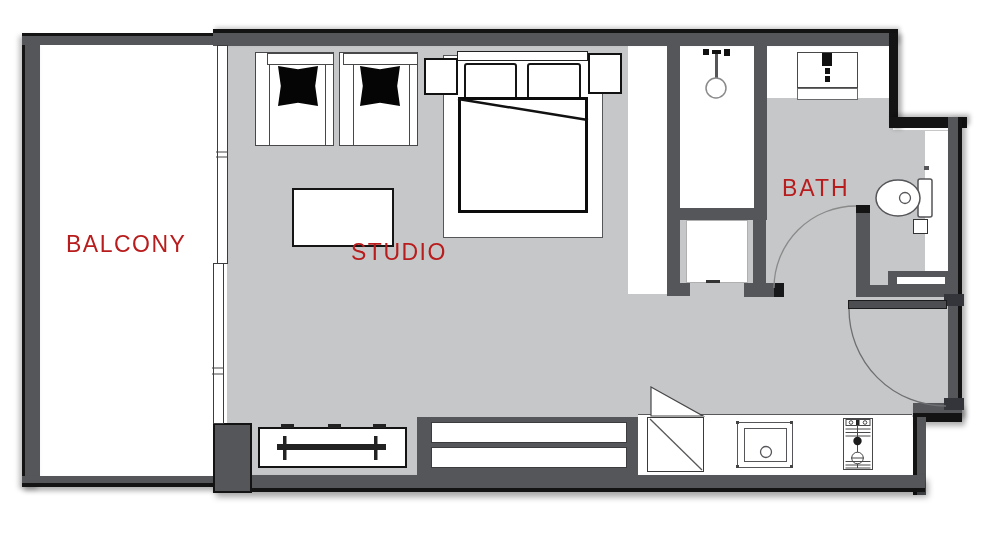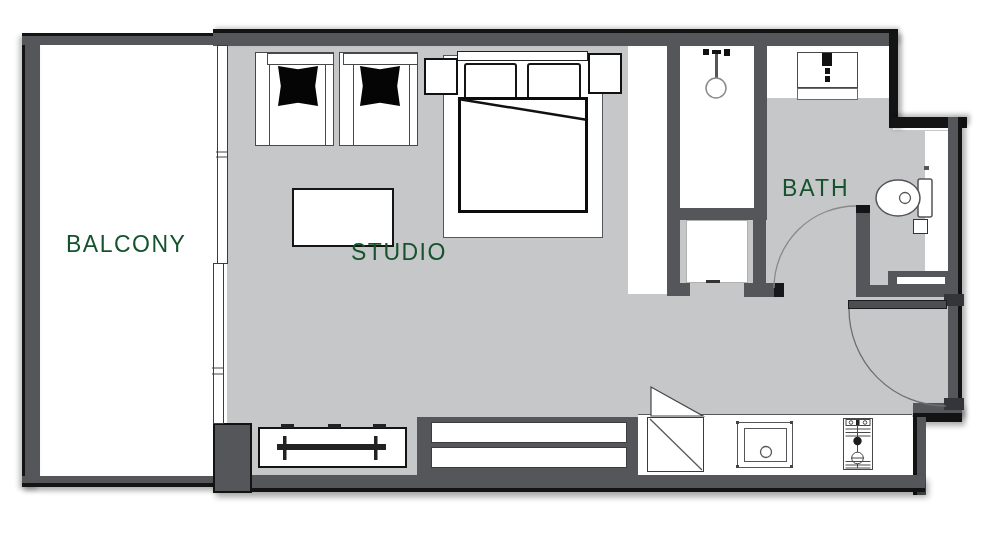--- a/index.html
+++ b/index.html
@@ -3,21 +3,21 @@
 <meta charset="utf-8">
 <style>
   html,body{margin:0;padding:0;background:#ffffff;}
   .plan{position:relative;width:1000px;height:536px;background:#ffffff;overflow:hidden;
         font-family:"Liberation Sans",sans-serif;}
   .floor{position:absolute;background:#c6c7c8;}
   .white{position:absolute;background:#ffffff;box-sizing:border-box;}
   .wall{position:absolute;background:#54565a;box-sizing:border-box;}
   .wallblack{position:absolute;background:#141414;}
   .furn{position:absolute;background:#ffffff;border:1px solid #3c3c3e;box-sizing:border-box;}
-  .label{position:absolute;color:#14532d;font-size:23px;letter-spacing:1.5px;font-weight:500;
+  .label{position:absolute;color:#b91c1c;font-size:23px;letter-spacing:1.5px;font-weight:500;
          white-space:nowrap;}
   .cushion{position:absolute;background:#050505;
            clip-path:polygon(0% 0%,50% 8%,100% 0%,93% 50%,100% 100%,50% 92%,0% 100%,7% 50%);}
   .armline{position:absolute;width:1px;background:#48484a;}
   .backbar{position:absolute;border:1px solid #48484a;background:#fff;box-sizing:border-box;}
   svg.lineart{position:absolute;left:0;top:0;pointer-events:none;}
 </style>
 </head>
 <body>
 

